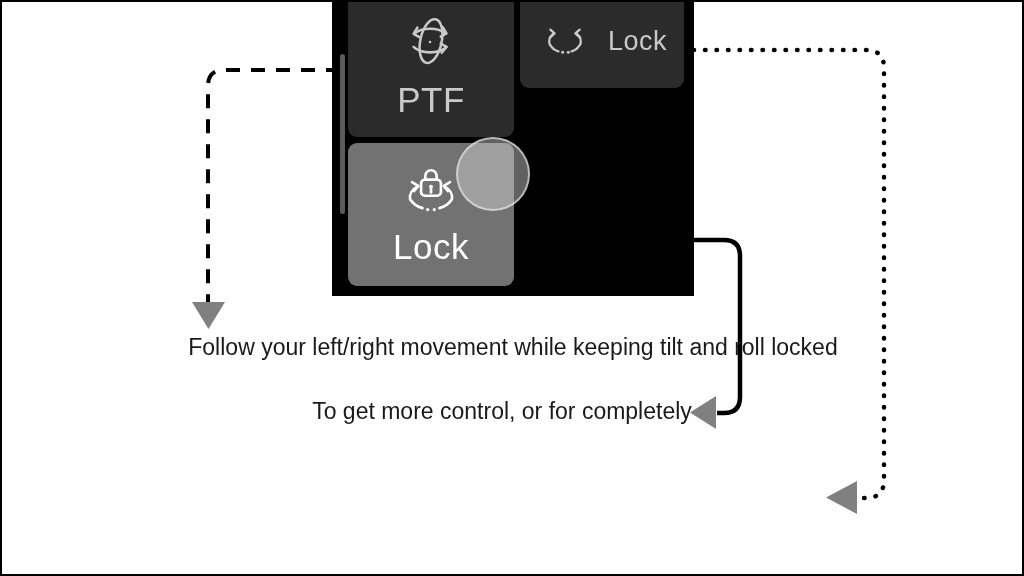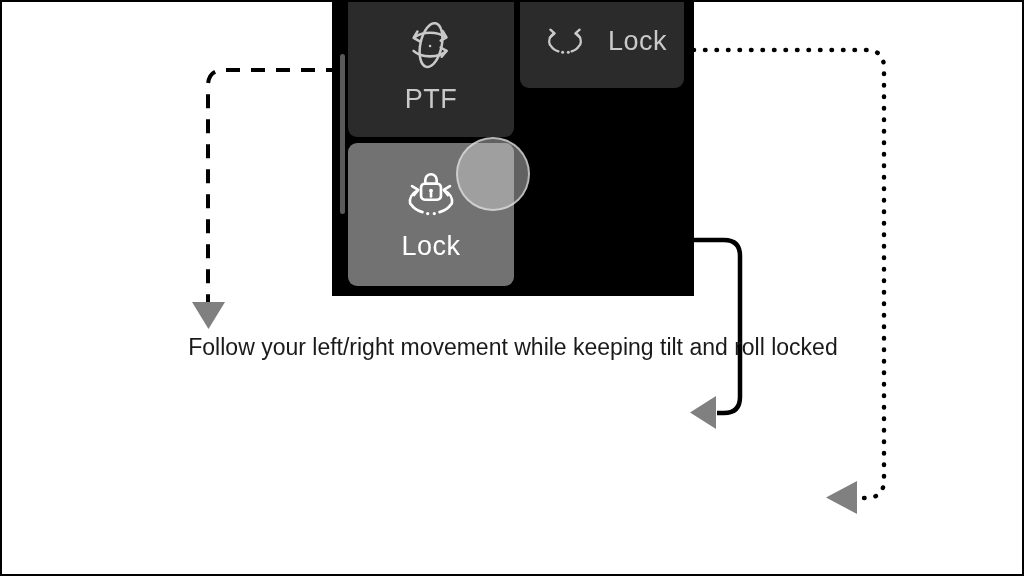--- a/index.html
+++ b/index.html
@@ -79,21 +79,21 @@
 
   
   .tile-big {
     height: 148px;
     flex-direction: column;
     align-items: center;
     justify-content: center;
     gap: 6px;
   }
   .tile-big .tile-label {
-    font-size: 27px;
+    font-size: 35px;
     color: #c9c9c9;
     letter-spacing: 0.5px;
   }
   .tile.selected .tile-label { color: #ffffff; }
 
   
   .tile-wide {
     height: 94px;
     flex-direction: row;
     align-items: center;
@@ -218,15 +218,16 @@
           <span class="tile-label">Lock</span>
         </div>
 
 
       </div>
     </div>
   </div>
 
   <div class="caption" id="caption-1">Follow your left/right movement while keeping tilt and roll locked</div>
 
+  <div class="caption" id="caption-2">To get more control, or for completely</div>
 
 
 </div>
 
 </body></html>

